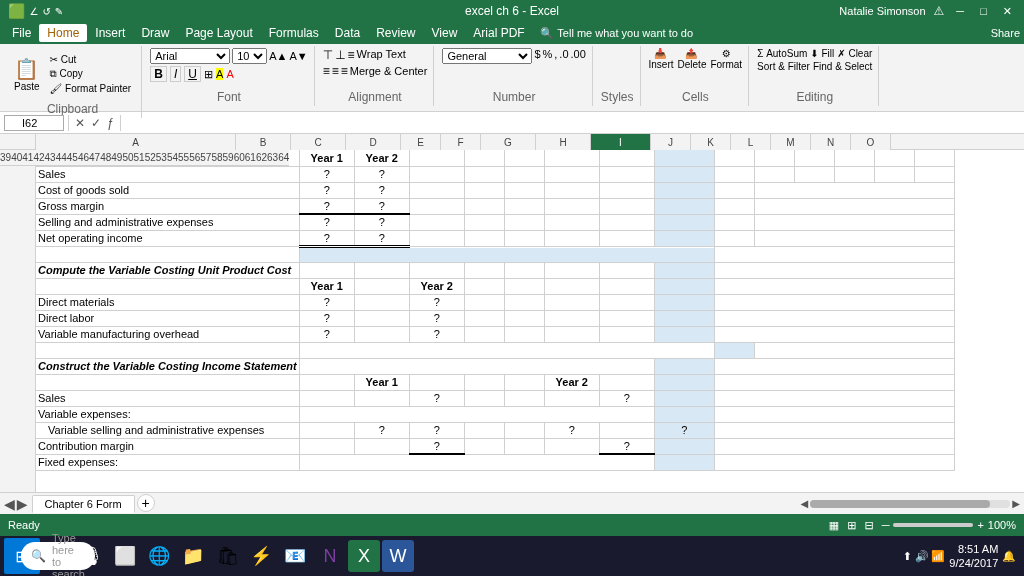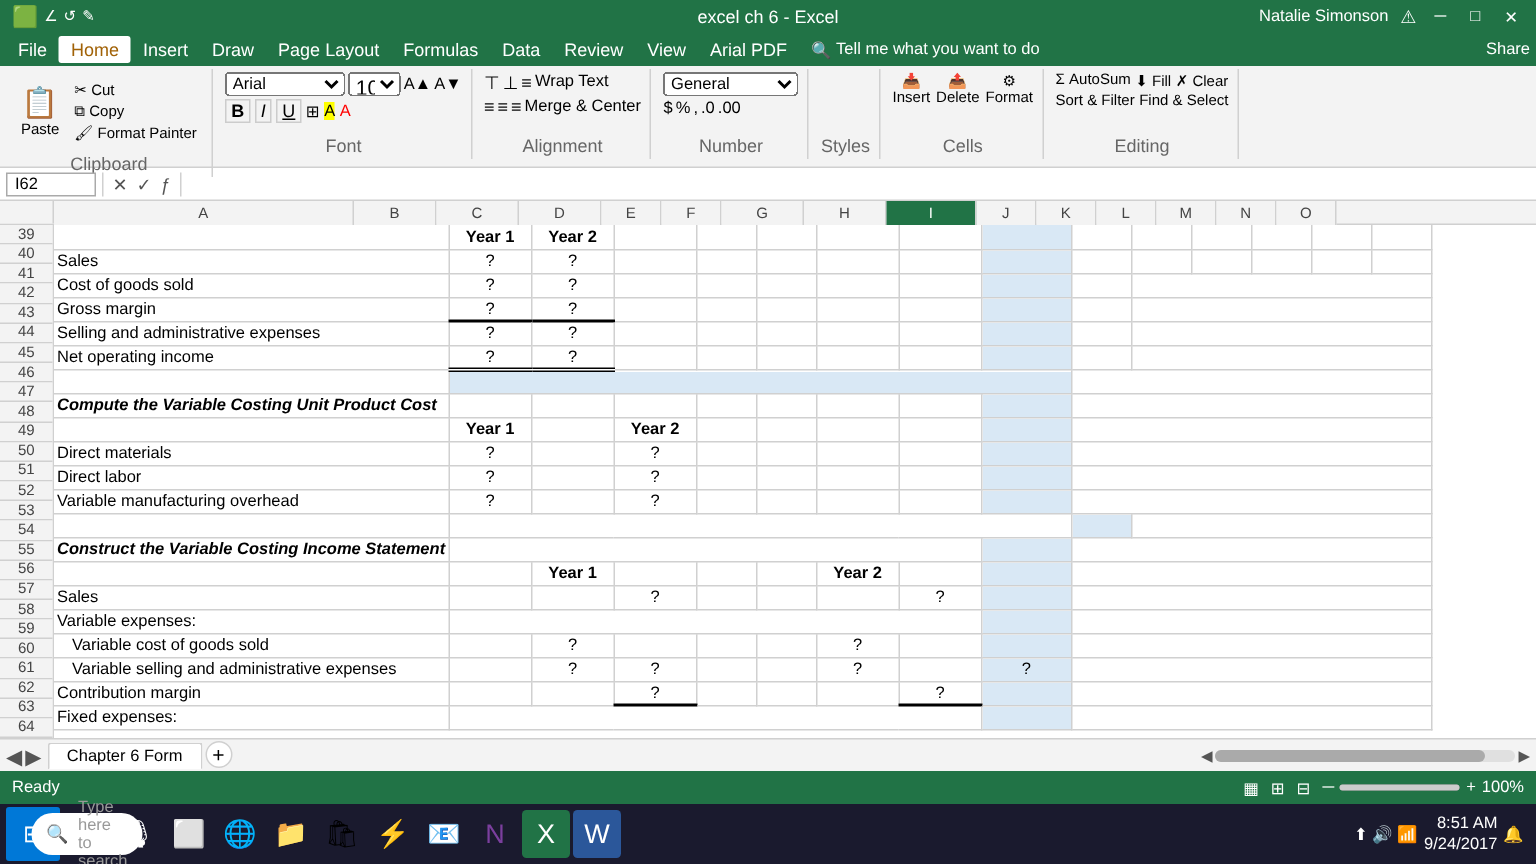--- a/index.html
+++ b/index.html
@@ -90,21 +90,21 @@
       display: flex;
       align-items: center;
       padding: 0 4px;
       gap: 4px;
     }
     .name-box {
       width: 60px;
       border: 1px solid #aaa;
       height: 16px;
       font-size: 11px;
-      padding: 0 5px;
+      padding: 0 17px;
       display: flex;
       align-items: center;
     }
     .formula-divider { width: 1px; height: 16px; background: #d0d0d0; }
     .formula-icons { display: flex; gap: 2px; }
     .formula-icon { font-size: 12px; cursor: pointer; color: #555; padding: 0 2px; }
     .formula-input { flex: 1; font-size: 11px; padding: 0 3px; }
 
     
     .spreadsheet {
@@ -136,21 +136,21 @@
       height: 16px;
     }
     .col-header.selected { background: #217346; color: white; }
     .spreadsheet-body {
       display: flex;
       overflow: hidden;
       flex: 1;
     }
     .row-headers {
       display: flex;
-      flex-direction: column;
+      flex-direction: row;
       background: #f3f3f3;
       border-right: 1px solid #d0d0d0;
       width: 36px;
       min-width: 36px;
     }
     .row-header {
       height: 16px;
       border-bottom: 1px solid #d0d0d0;
       font-size: 10px;
       color: #444;
@@ -347,21 +347,21 @@
     </div>
     <div class="ribbon-group-label">Clipboard</div>
   </div>
 
   <div class="ribbon-group">
     <div style="display:flex;flex-direction:column;gap:2px;">
       <div style="display:flex;align-items:center;gap:2px;">
         <select style="font-size:11px;width:80px;height:16px;">
           <option>Arial</option>
         </select>
-        <select style="font-size:14px;width:35px;height:16px;">
+        <select style="font-size:11px;width:35px;height:16px;">
           <option>10</option>
         </select>
         <span style="font-size:11px;cursor:pointer;">A▲</span>
         <span style="font-size:11px;cursor:pointer;">A▼</span>
       </div>
       <div style="display:flex;align-items:center;gap:3px;">
         <span style="font-weight:bold;font-size:12px;cursor:pointer;border:1px solid #ccc;padding:0 3px;">B</span>
         <span style="font-style:italic;font-size:12px;cursor:pointer;border:1px solid #ccc;padding:0 3px;">I</span>
         <span style="text-decoration:underline;font-size:12px;cursor:pointer;border:1px solid #ccc;padding:0 3px;">U</span>
         <span style="font-size:11px;cursor:pointer;">⊞</span>
@@ -384,21 +384,21 @@
         <span style="font-size:12px;cursor:pointer;">≡</span>
         <span style="font-size:12px;cursor:pointer;">≡</span>
         <span style="font-size:12px;cursor:pointer;">≡</span>
         <span style="font-size:11px;cursor:pointer;">Merge &amp; Center</span>
       </div>
     </div>
     <div class="ribbon-group-label">Alignment</div>
   </div>
 
   <div class="ribbon-group">
-    <div style="display:flex;flex-direction:column;gap:2px;">
+    <div style="display:flex;flex-direction:row;gap:2px;">
       <select style="font-size:11px;width:90px;height:16px;">
         <option>General</option>
       </select>
       <div style="display:flex;gap:2px;font-size:11px;">
         <span style="cursor:pointer;">$</span>
         <span style="cursor:pointer;">%</span>
         <span style="cursor:pointer;">,</span>
         <span style="cursor:pointer;">.0</span>
         <span style="cursor:pointer;">.00</span>
       </div>
@@ -721,32 +721,20 @@
             <td colspan="6"></td>
           </tr>
 
           <tr>
             <td>Variable expenses:</td>
             <td colspan="7"></td>
             <td class="col-I"></td>
             <td colspan="6"></td>
           </tr>
 
-          <tr>
-            <td style="padding-left:12px;">Variable cost of goods sold</td>
-            <td></td>
-            <td class="text-center">?</td>
-            <td></td>
-            <td></td>
-            <td></td>
-            <td class="text-center">?</td>
-            <td></td>
-            <td class="col-I"></td>
-            <td colspan="6"></td>
-          </tr>
 
           <tr>
             <td style="padding-left:12px;">Variable selling and administrative expenses</td>
             <td></td>
             <td class="text-center">?</td>
             <td class="text-center">?</td>
             <td></td>
             <td></td>
             <td class="text-center">?</td>
             <td></td>

